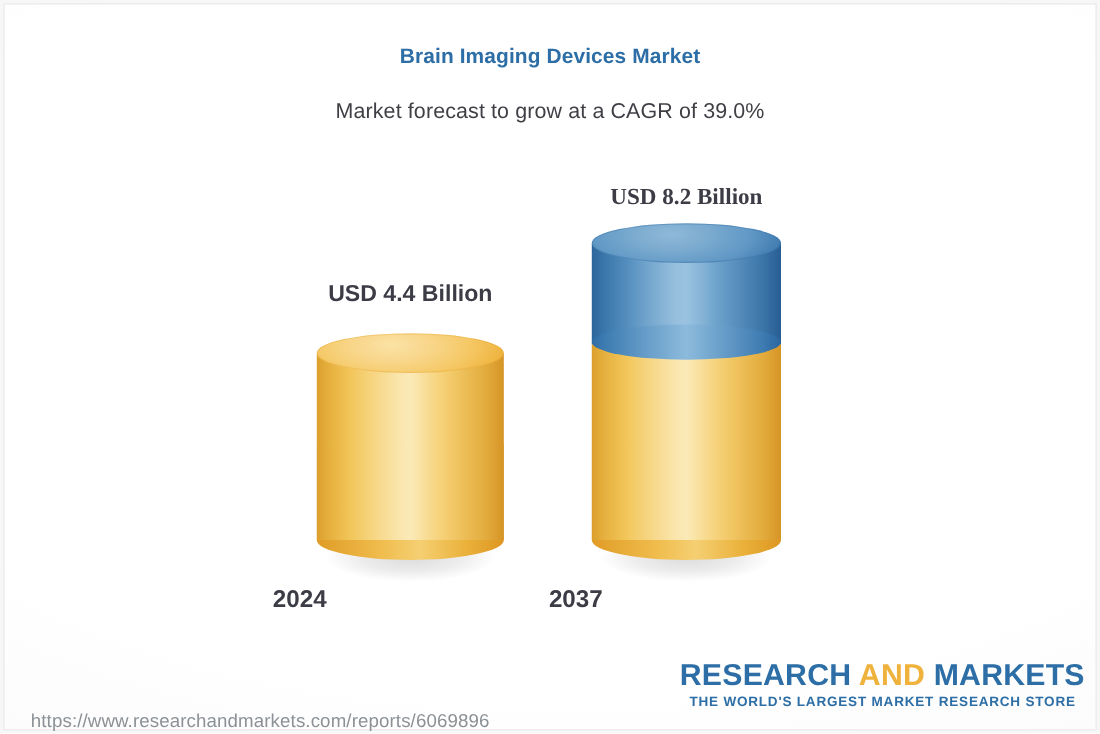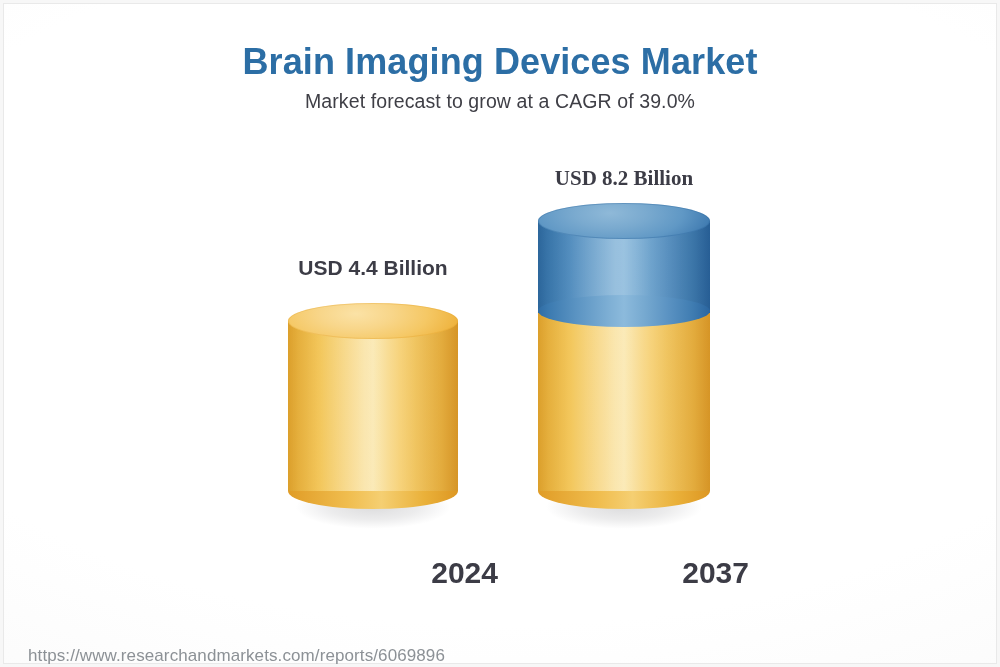--- a/index.html
+++ b/index.html
@@ -34,21 +34,21 @@
     box-sizing: border-box;
   }
 
   
   .title {
     position: absolute;
     left: 0;
     top: 41px;
     width: 1000px;
     text-align: center;
-    font-size: 36px;
+    font-size: 19px;
     font-weight: bold;
     color: #2c6ea5;
     letter-spacing: 0.1px;
   }
   .subtitle {
     position: absolute;
     left: 0;
     top: 90px;
     width: 1000px;
     text-align: center;
@@ -66,26 +66,25 @@
     font-weight: bold;
     color: #3c3c46;
     white-space: nowrap;
   }
   .value-label.v2024 { left: 248px; top: 256px; width: 250px; }
   .value-label.v2030 { left: 499px; top: 166px; width: 250px; font-family: Liberation Serif, serif; }
 
   
   .cat-label {
     position: absolute;
-    text-align: right;
-    font-size: 30px;
+    text-align: left;
+    font-size: 22px;
     font-weight: bold;
     color: #3c3c46;
     white-space: nowrap;
-    margin-top: 24px;
   }
   .cat-label.c2024 { left: 248px; top: 532px; width: 250px; }
   .cat-label.c2030 { left: 499px; top: 532px; width: 250px; }
 
   
   .bar {
     position: absolute;
   }
 
   
@@ -274,13 +273,17 @@
     <div class="seg-foot b-body" style="top:92px; height:32px;"></div>
 
     <div class="seg-cap b-cap" style="top:0px; height:36px;"></div>
   </div>
 
   <div class="value-label v2030">USD 8.2 Billion</div>
   <div class="cat-label c2030">2037</div>
 
   <div class="source-url">https://www.researchandmarkets.com/reports/6069896</div>
 
+  <div class="brand">
+    <div class="brand-name"><span>RESEARCH </span><span class="and">AND</span><span> MARKETS</span></div>
+    <div class="brand-tagline">THE WORLD'S LARGEST MARKET RESEARCH STORE</div>
+  </div>
 </div>
 
 </body></html>

